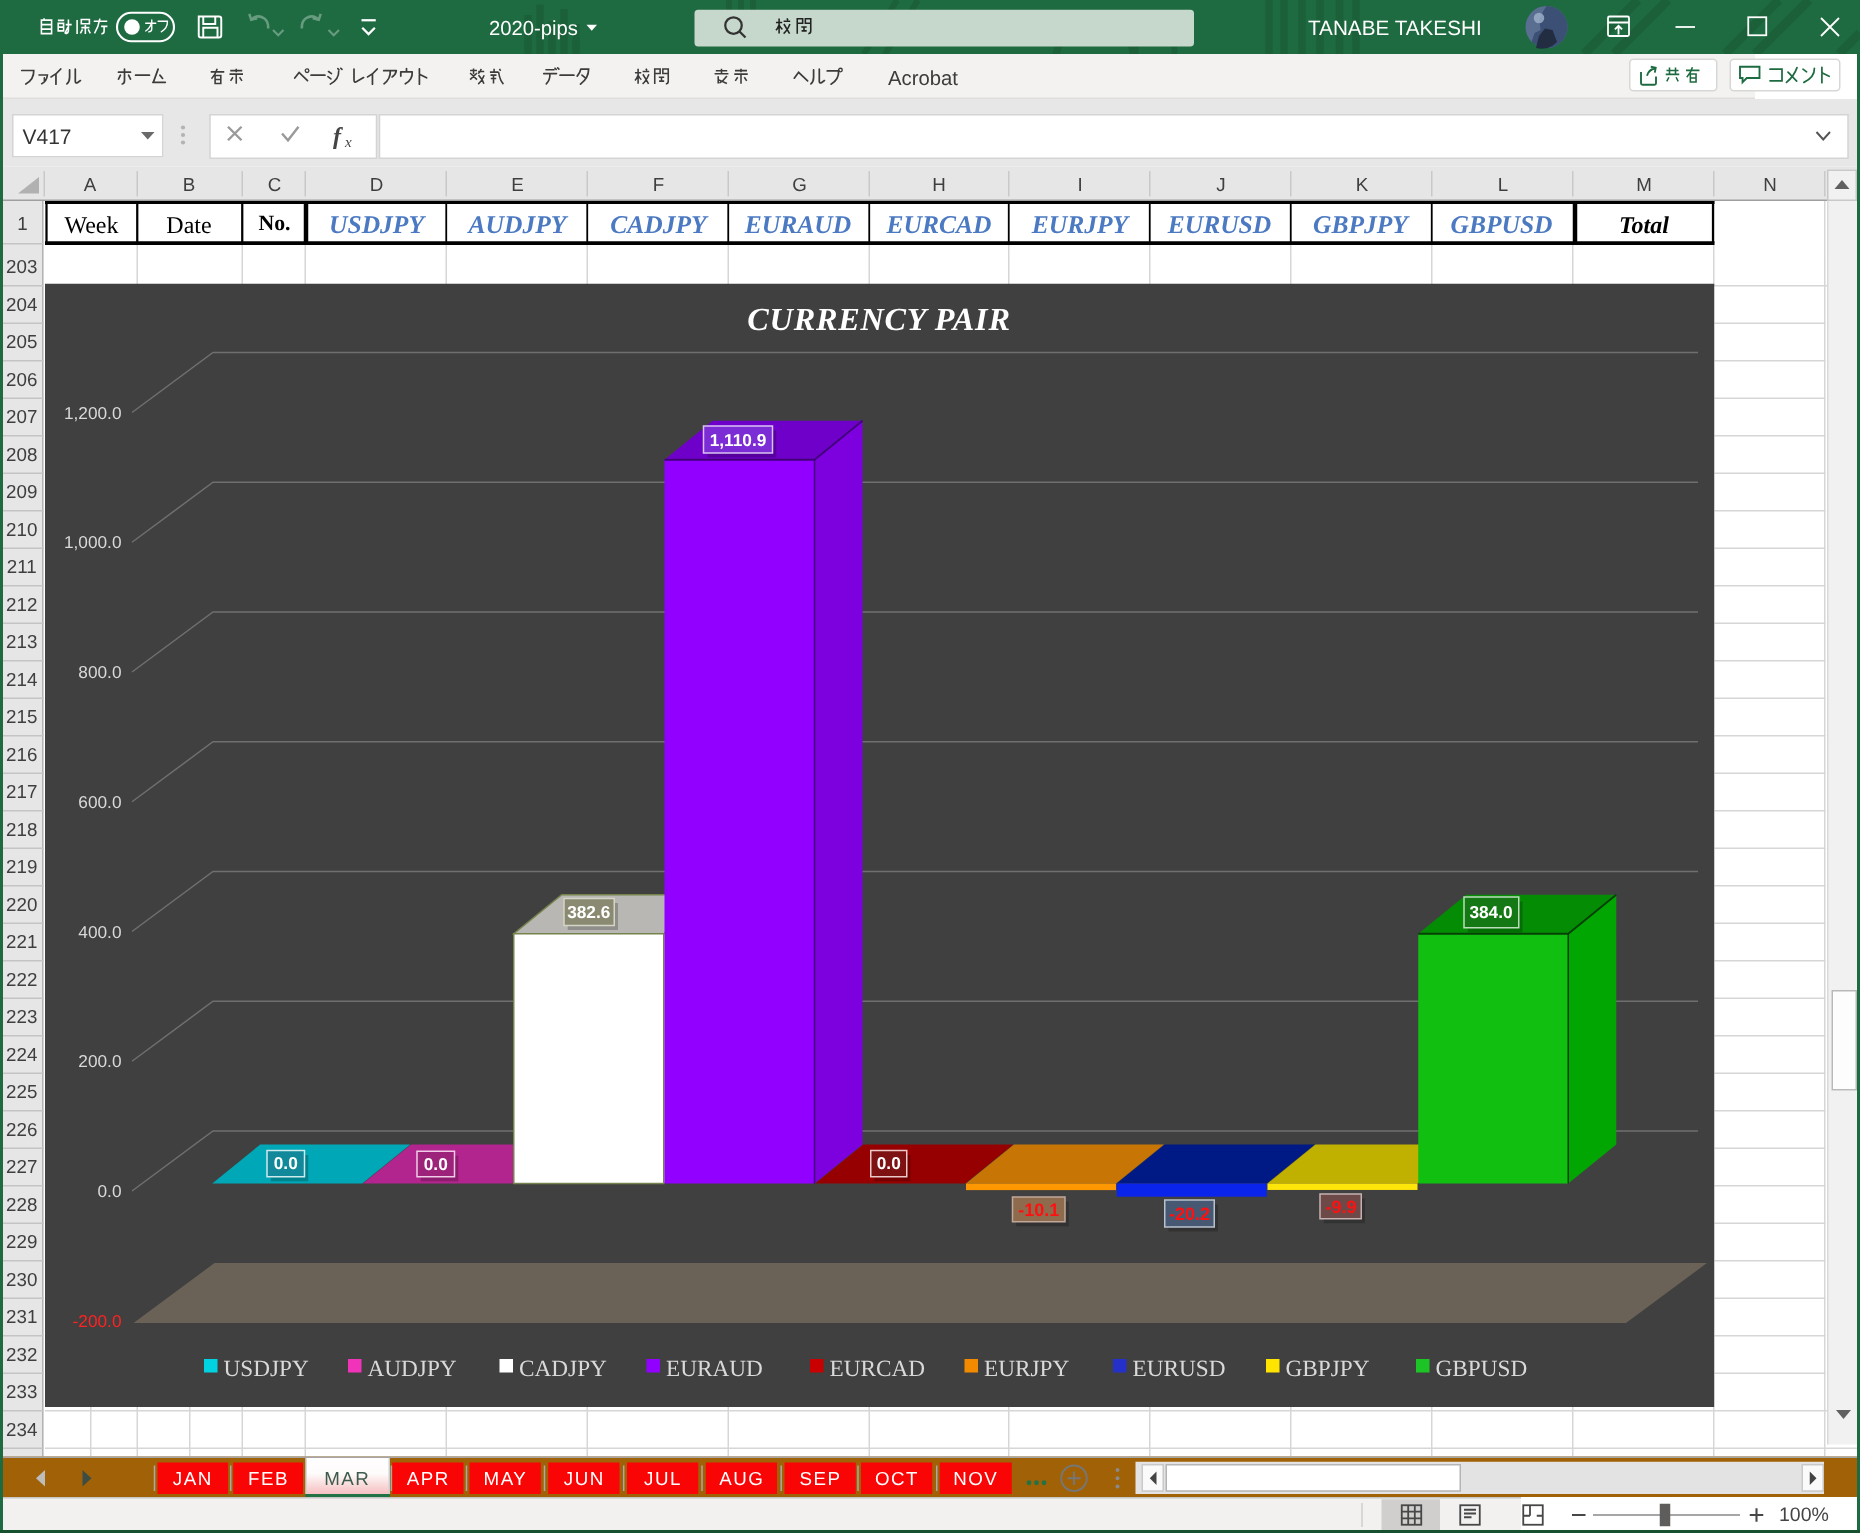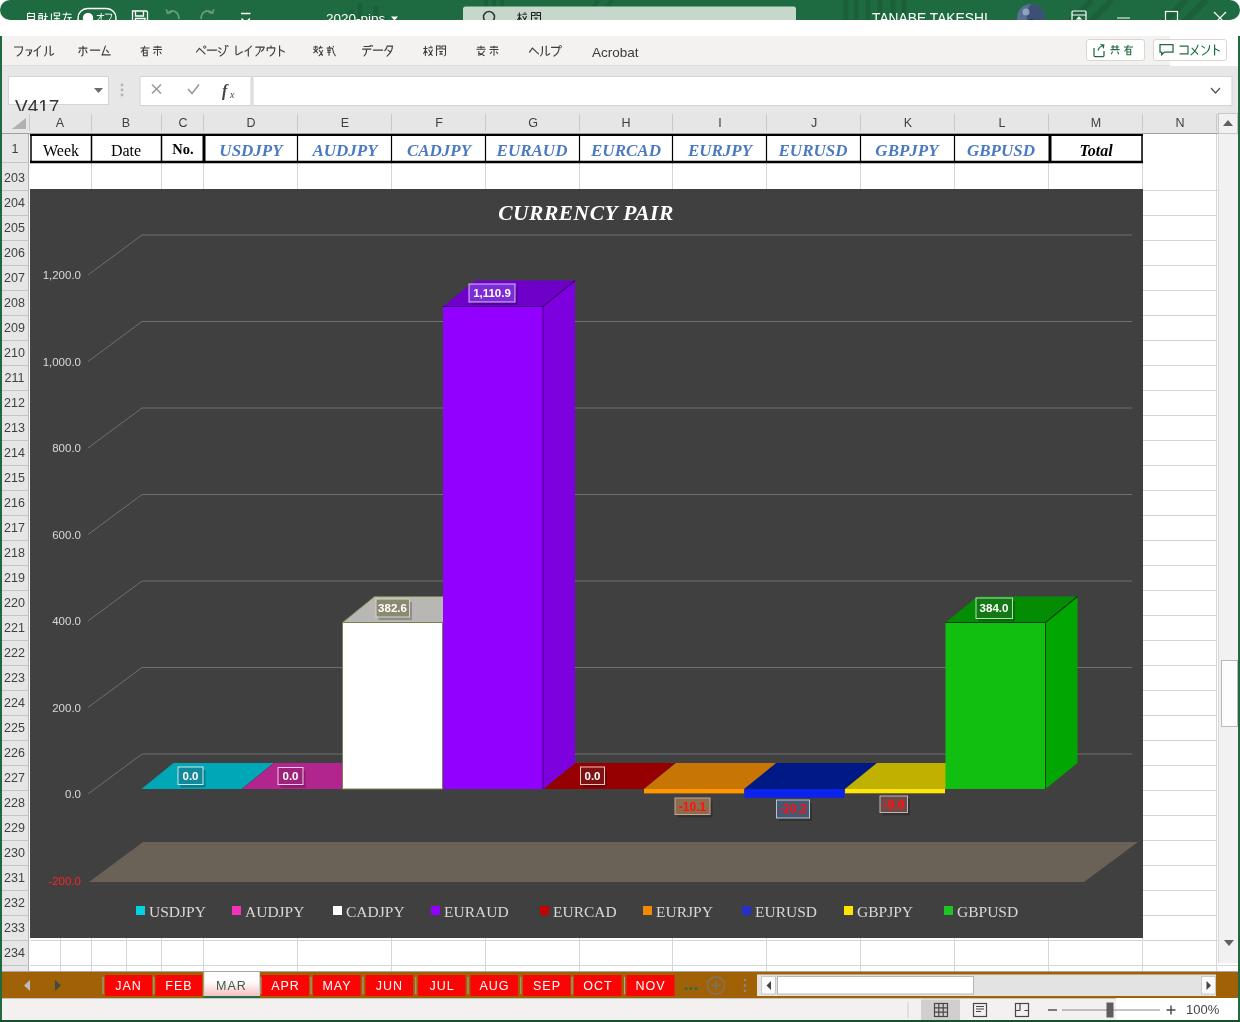--- a/index.html
+++ b/index.html
@@ -1,25 +1,25 @@
 <!DOCTYPE html>
 <html><head>
 <meta charset="utf-8">
 <style>
   * { margin:0; padding:0; box-sizing:border-box; }
   html,body { width:1240px; height:1022px; overflow:hidden; }
   body { font-family:"Liberation Sans", sans-serif; position:relative; background:#fff; }
   .abs { position:absolute; }
-  #titlebar { left:0; top:0; width:1240px; height:20px; background:#1e6b41; overflow:hidden;border-radius:14px; }
+  #titlebar { left:0; top:0; width:1240px; height:36px; background:#1e6b41; overflow:hidden; }
   #ribbonrow { left:0; top:36px; width:1170px; height:30px; background:#f3f2f1; border-bottom:1px solid #e0dedc; }
   #fbar { left:0; top:66px; width:1240px; height:45px; background:#e7e7e7; }
   #colhead { left:0; top:111px; width:1240px; height:23px; background:#e6e6e6; border-bottom:1px solid #9f9f9f; }
   #sheet { left:0; top:134px; width:1240px; height:837px; background:#fff; }
   #tabbar { left:0; top:971px; width:1240px; height:27px; background:#a16207; border-top:1px solid #a6a6a6; }
-  #statusbar { left:0; top:998px; width:1116px; height:22px; background:#f2f1f0; border-top:1px solid #c8c6c4; }
+  #statusbar { left:0; top:998px; width:1014px; height:22px; background:#f2f1f0; border-top:1px solid #c8c6c4; }
   #greenbottom { left:0; top:1020px; width:1240px; height:2px; background:#15512f; }
   #greenleft { left:0; top:36px; width:2px; height:984px; background:#1e6b41; z-index:50; }
   #greenright { left:1238px; top:36px; width:2px; height:984px; background:#1e6b41; z-index:50; }
 </style>
 </head>
 <body>
 <svg width="0" height="0" style="position:absolute">
 <defs>
 <g id="g-fu">
         <path d="M.5,1.5h8q.2,6-5.3,9" fill="none" stroke="currentColor" stroke-width="1.15" stroke-linecap="round"></path>
@@ -254,21 +254,21 @@
           <use href="#g-ko" transform="translate(1179,8.5)"></use>
           <use href="#g-me" transform="translate(1190,8.5)"></use>
           <use href="#g-n" transform="translate(1201,8.5)"></use>
           <use href="#g-to" transform="translate(1212,8.5)"></use>
         </g>
   </g>
 </svg>
 </div>
 <div class="abs" id="fbar">
   <div class="abs" style="left:8px;top:10px;width:101px;height:29px;background:#fff;border:1px solid #d4d4d4;"></div>
-  <div class="abs" style="left:15px;top:30px;font-size:19px;color:#333;">V417</div>
+  <div class="abs" style="left:15px;top:17px;font-size:14px;color:#333;">V417</div>
   <svg class="abs" style="left:0;top:0" width="1240" height="45">
     <path d="M94,22l4.5,5l4.5-5z" fill="#6a6a6a"></path>
     <g fill="#b5b3b1">
         <circle cx="122" cy="19" r="1.4"></circle>
         <circle cx="122" cy="24" r="1.4"></circle>
         <circle cx="122" cy="29" r="1.4"></circle>
       </g>
     <rect x="140" y="10.5" width="111" height="29" fill="#fff" stroke="#d4d4d4"></rect>
     <path d="M152,18.5l9,9M161,18.5l-9,9" stroke="#9a9a9a" stroke-width="1.6" fill="none"></path>
     <path d="M188,23l4,4.5l7-9" stroke="#9a9a9a" stroke-width="1.6" fill="none"></path>

